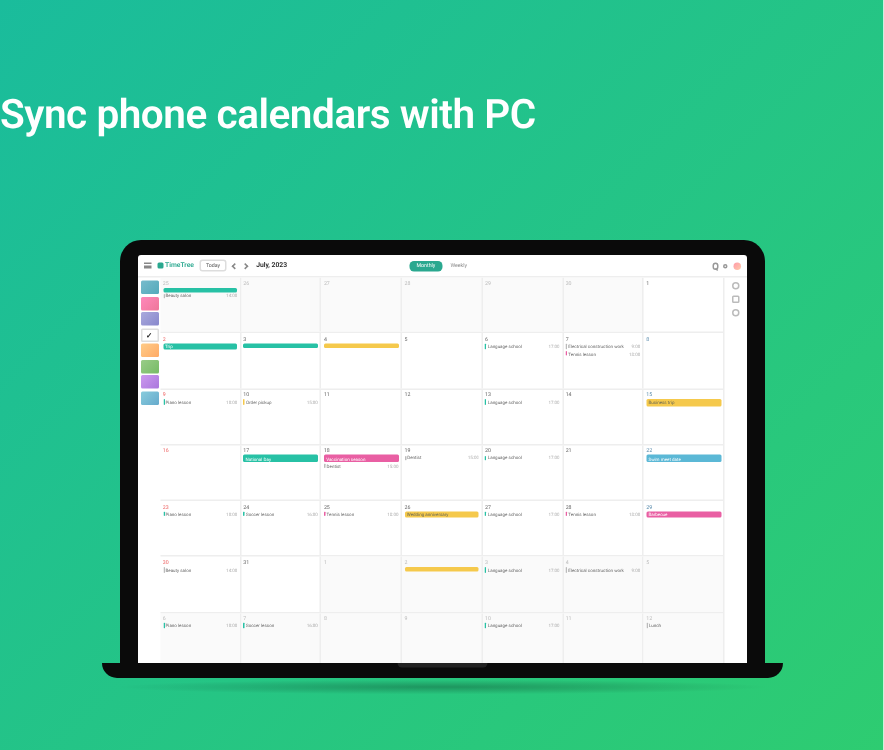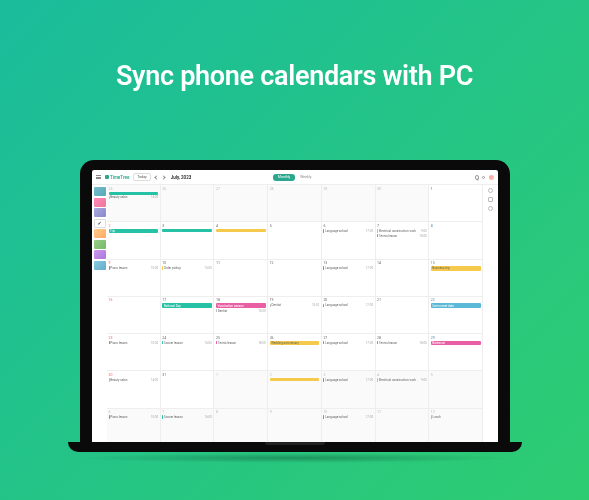--- a/index.html
+++ b/index.html
@@ -1,18 +1,18 @@
 <!DOCTYPE html>
 <html><head>
 <meta charset="utf-8">
 <style>
   * { margin: 0; padding: 0; box-sizing: border-box; }
   html, body { width: 589px; height: 500px; overflow: hidden; font-family: -apple-system, BlinkMacSystemFont, "Segoe UI", Roboto, sans-serif; }
   .bg { width: 589px; height: 500px; background: linear-gradient(135deg, #1abc9c 0%, #2ecc71 100%); position: relative; }
-  .headline { position: absolute; top: 60px; left: 0; right: 0; text-align: center; color: #fff; font-size: 27px; font-weight: 600; letter-spacing: -0.3px; }
+  .headline { position: absolute; top: 60px; left: 0; right: 0; color: #fff; font-size: 27px; font-weight: 600; letter-spacing: -0.3px; }
   .laptop { position: absolute; top: 160px; left: 80px; width: 430px; height: 285px; background: #0a0a0a; border-radius: 14px 14px 0 0; padding: 10px 12px 0 12px; }
   .screen { width: 100%; height: 100%; background: #fff; border-radius: 2px; overflow: hidden; display: flex; flex-direction: column; font-size: 3.5px; color: #333; }
   .topbar { display: flex; align-items: center; padding: 3px 4px; border-bottom: 0.5px solid #eee; gap: 4px; }
   .burger { width: 5px; height: 5px; display: flex; flex-direction: column; justify-content: space-around; }
   .burger span { height: 0.6px; background: #888; }
   .logo { display: flex; align-items: center; gap: 1px; color: #2aa88f; font-weight: 600; font-size: 4.5px; }
   .logo-icon { width: 4px; height: 4px; background: #2aa88f; border-radius: 1px; }
   .today-btn { border: 0.5px solid #ddd; padding: 1px 3px; border-radius: 2px; font-size: 3.5px; color: #555; }
   .nav-arrow { width: 3px; height: 3px; border: 0.5px solid #888; border-top: none; border-right: none; }
   .nav-prev { transform: rotate(45deg); }

